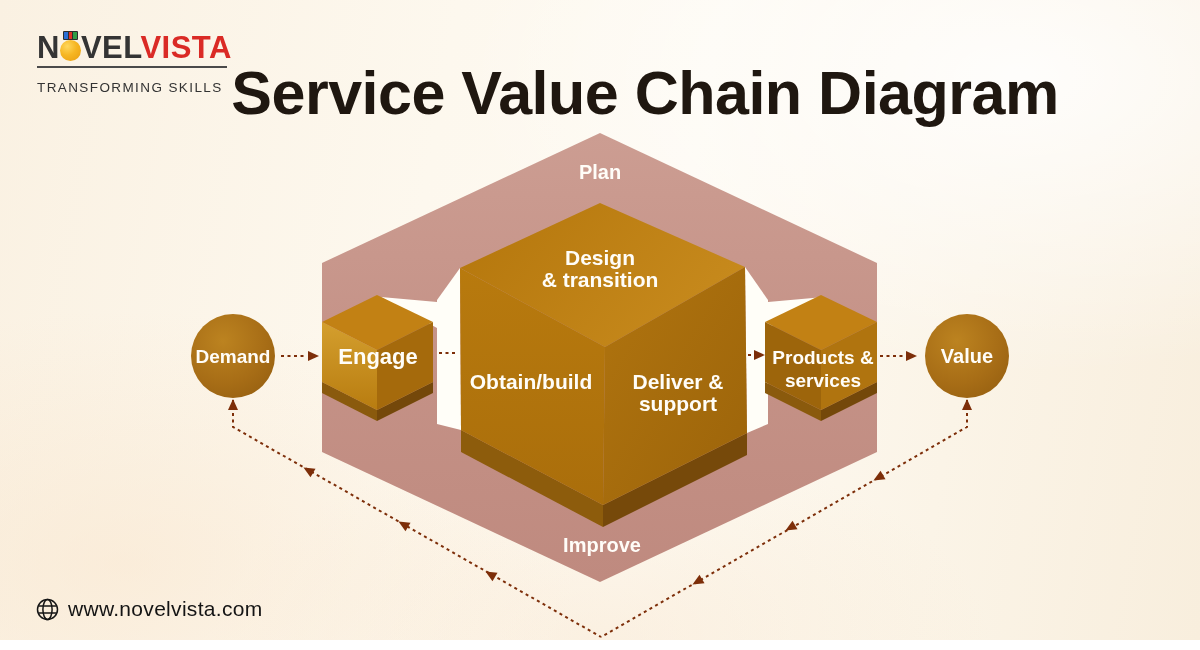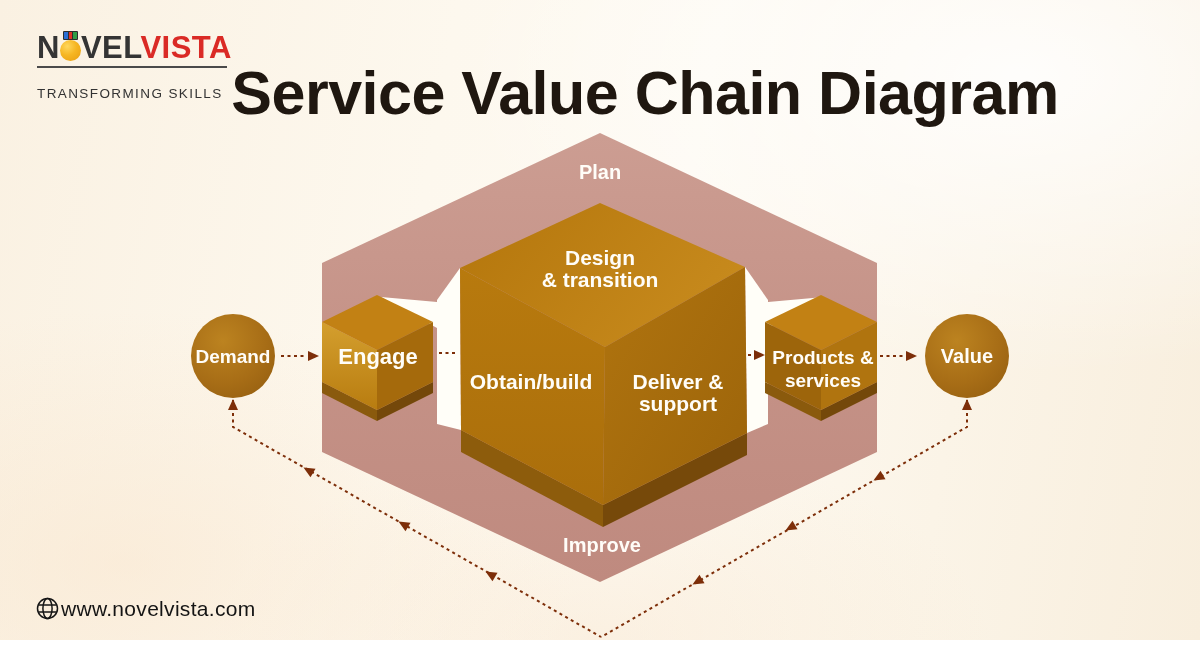--- a/index.html
+++ b/index.html
@@ -21,34 +21,34 @@
   .bulb{position:relative;display:inline-block;width:21px;height:26px;vertical-align:-3px;}
   .bulb .flag{position:absolute;left:3px;top:-4px;width:15px;height:9px;background:#2e2e2e;
     display:flex;gap:1px;padding:1px;box-sizing:border-box;border-radius:1px;}
   .bulb .flag i{flex:1;}
   .flag-blue{background:#2b6fd4;}
   .flag-red{background:#e03226;}
   .flag-green{background:#2f9e44;}
   .bulb .ball{position:absolute;left:0;top:5px;width:21px;height:21px;border-radius:50%;
     background:radial-gradient(circle at 35% 30%, #ffd75c 0%, #f6b623 45%, #e89c10 100%);}
   .logo-rule{margin-top:3px;height:2px;background:#4a4a4a;}
-  .logo-tagline{margin-top:18px;font-size:13.5px;letter-spacing:1.4px;color:#333;font-weight:400;white-space:nowrap;}
+  .logo-tagline{margin-top:12px;font-size:13.5px;letter-spacing:1.4px;color:#333;font-weight:400;white-space:nowrap;}
 
   
   .page-title{
     position:absolute;left:645px;top:58px;transform:translateX(-50%);
     font-size:61px;font-weight:800;color:#1f1710;letter-spacing:-.5px;white-space:nowrap;
   }
 
   
   svg.diagram{position:absolute;left:0;top:0;}
   svg.diagram text{font-family:"Liberation Sans","DejaVu Sans",sans-serif;font-weight:bold;fill:#fffdf8;}
 
   
-  .footer{position:absolute;left:36px;top:597px;display:flex;align-items:flex-start;gap:2px;}
+  .footer{position:absolute;left:36px;top:597px;display:flex;align-items:flex-end;gap:9px;}
   .footer .site{font-size:21px;color:#141414;letter-spacing:.3px;}
 </style>
 </head>
 <body>
 
 <div class="stage">
 
   <div class="logo">
     <div class="logo-word">
       <span class="logo-n">N</span><span class="bulb"><span class="flag">

